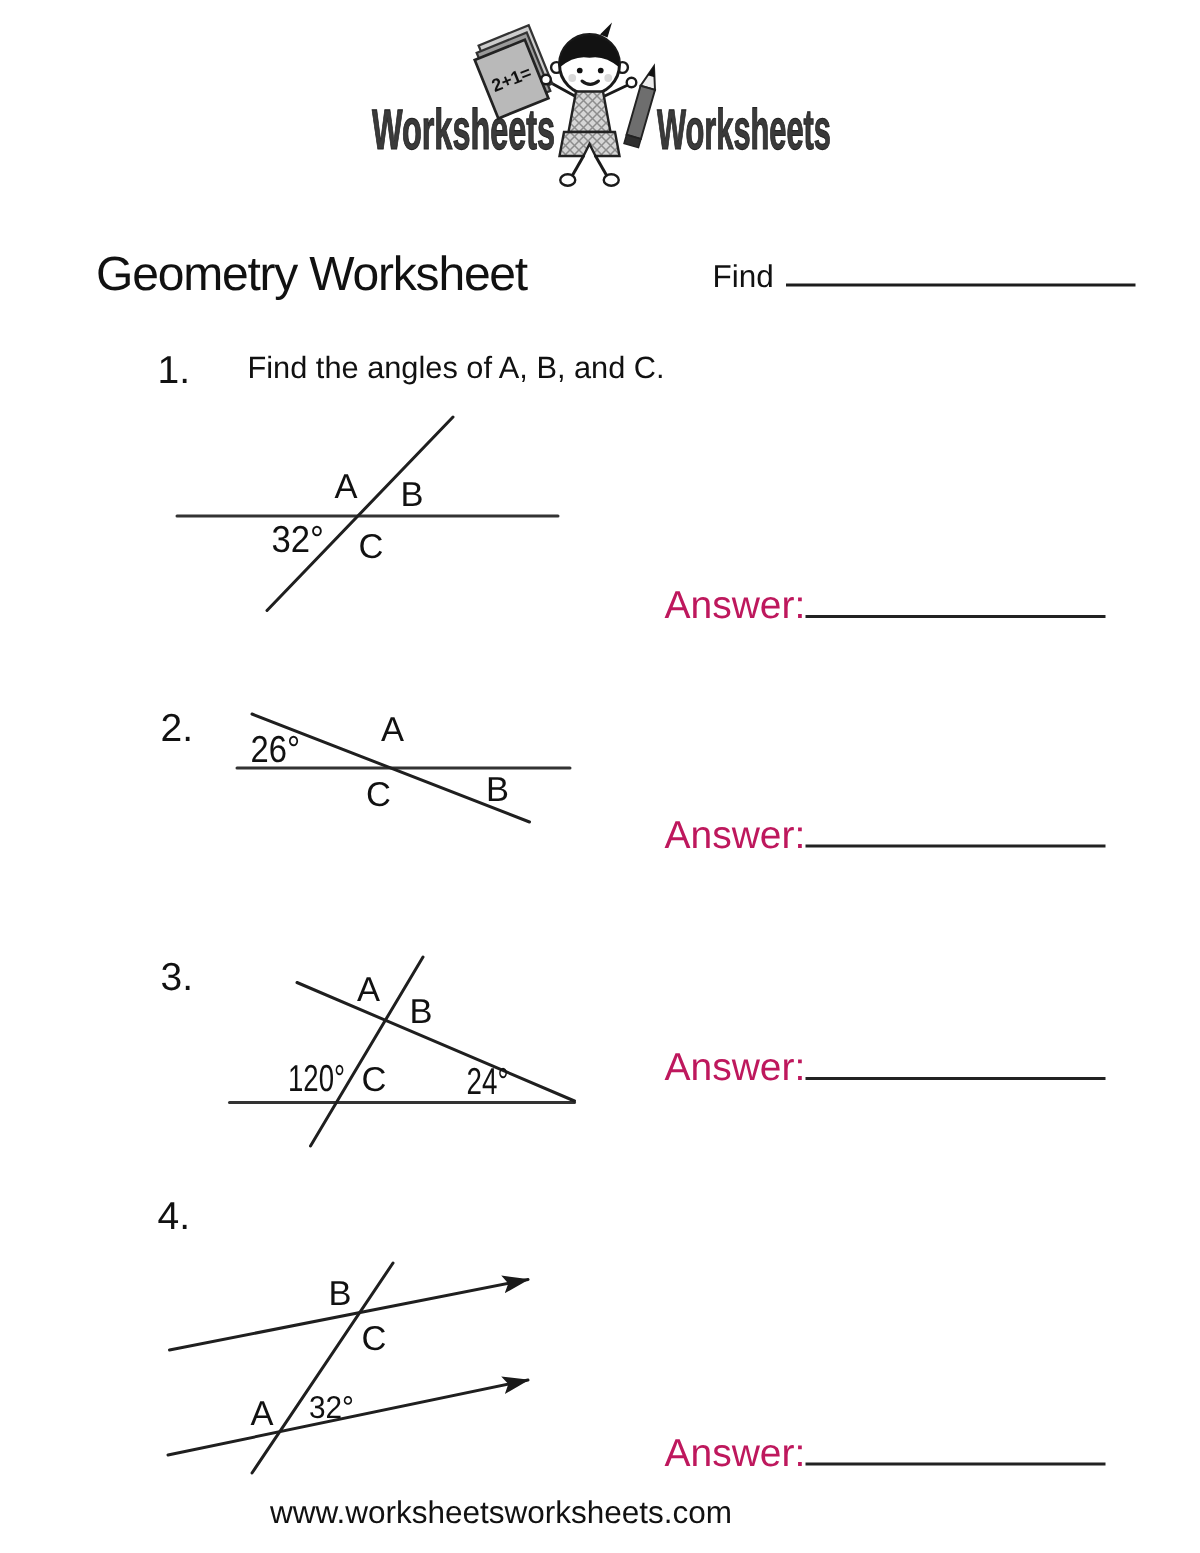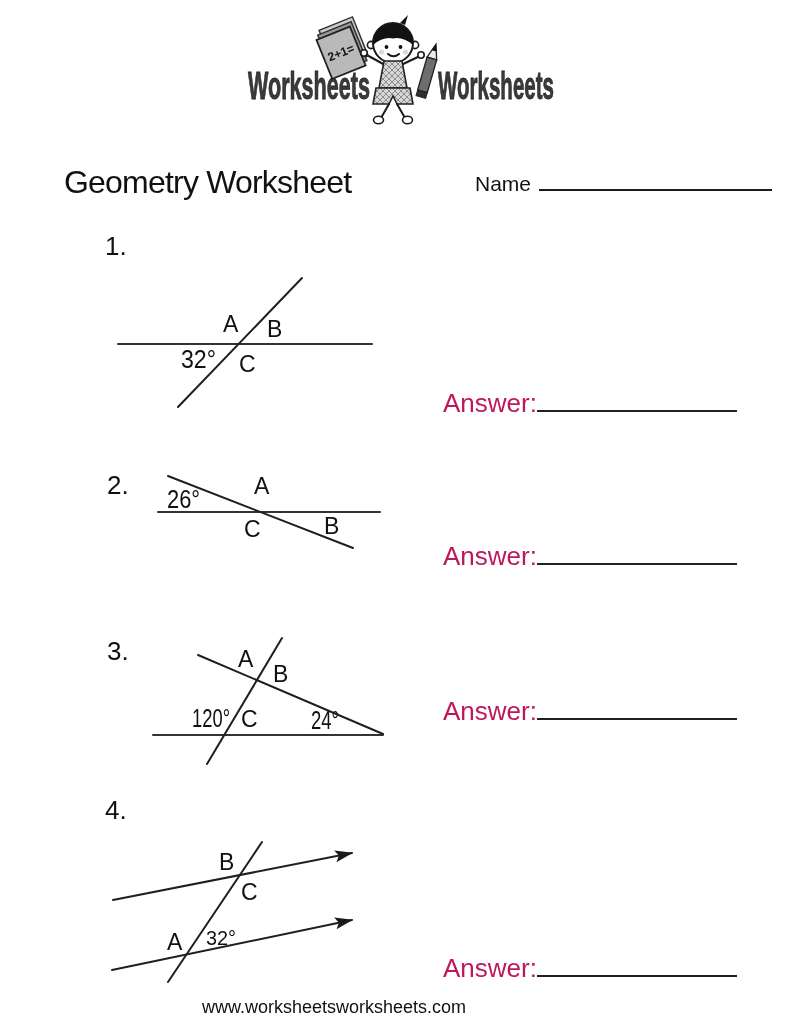--- a/index.html
+++ b/index.html
@@ -8,21 +8,21 @@
     font-family:"Liberation Sans", sans-serif; color:#1a1a1a; overflow:hidden;
   }
   .abs { position:absolute; }
   .title { font-size:32px; letter-spacing:-0.8px; color:#111;text-align:center; }
   .name-row { font-size:21px; color:#111; white-space:nowrap; }
   .name-blank { display:inline-block; width:233px; height:22px; border-bottom:2px solid #1c1c1c; margin-left:8px; }
   .prob-num { font-size:26px; color:#111; }
   .instruction { font-size:20.5px; color:#111; }
   .answer-row { font-size:26px; color:#be185d; white-space:nowrap; }
   .answer-blank { display:inline-block; width:200px; height:21px; border-bottom:2px solid #222; }
-  .footer { width:668px; text-align:center; font-size:18px; color:#111; }
+  .footer { width:668px; text-align:center; font-size:21px; color:#111; }
   svg { display:block; }
   .dline { stroke:#1f1f1f; stroke-width:2; stroke-linecap:round; fill:none; }
   .hline { stroke:#333; stroke-width:2; stroke-linecap:round; fill:none; }
   .lbl  { font-size:23px; fill:#111; font-family:"Liberation Sans", sans-serif; }
   .ang  { font-size:25px; fill:#111; font-family:"Liberation Sans", sans-serif; }
   .ang4 { font-size:21px; fill:#111; font-family:"Liberation Sans", sans-serif; }
   .logo-word { font-size:38px; font-weight:bold; fill:#3a3a3a; stroke:#242424; stroke-width:0.8; }
   .boy-stroke { stroke:#1a1a1a; stroke-width:2; stroke-linecap:round; fill:none; }
 </style>
 </head>
@@ -80,24 +80,25 @@
       <path class="boy-stroke" d="M147,94 L139,108"></path>
       <path class="boy-stroke" d="M155,94 L163,108"></path>
       <ellipse cx="136.5" cy="110" rx="5" ry="3.8" fill="#fff" stroke="#1a1a1a" stroke-width="1.6"></ellipse>
       <ellipse cx="165.5" cy="110" rx="5" ry="3.8" fill="#fff" stroke="#1a1a1a" stroke-width="1.6"></ellipse>
     </g>
   </svg>
 
   <div class="abs title" style="left:64px; top:164px;">Geometry Worksheet</div>
 
   <div class="abs name-row" style="left:475px; top:167px;">
-    <span>Name</span><span class="name-blank"></span>
+    <span>Find</span><span class="name-blank"></span>
   </div>
 
   <div class="abs prob-num" style="left:105px; top:231px;">1.</div>
+  <div class="abs instruction" style="left:165px; top:234px;">Find the angles of A, B, and C.</div>
 
   <svg class="abs" style="left:110px; top:270px;" width="270" height="145" viewBox="0 0 270 145">
     <line class="hline" x1="8" y1="74" x2="262" y2="74"></line>
     <line class="dline" x1="68" y1="137" x2="192" y2="8"></line>
     <text class="lbl" x="113" y="62">A</text>
     <text class="lbl" x="157" y="67">B</text>
     <text class="lbl" x="129" y="102">C</text>
     <text class="ang" x="71" y="98" textLength="35" lengthAdjust="spacingAndGlyphs">32°</text>
   </svg>
 

